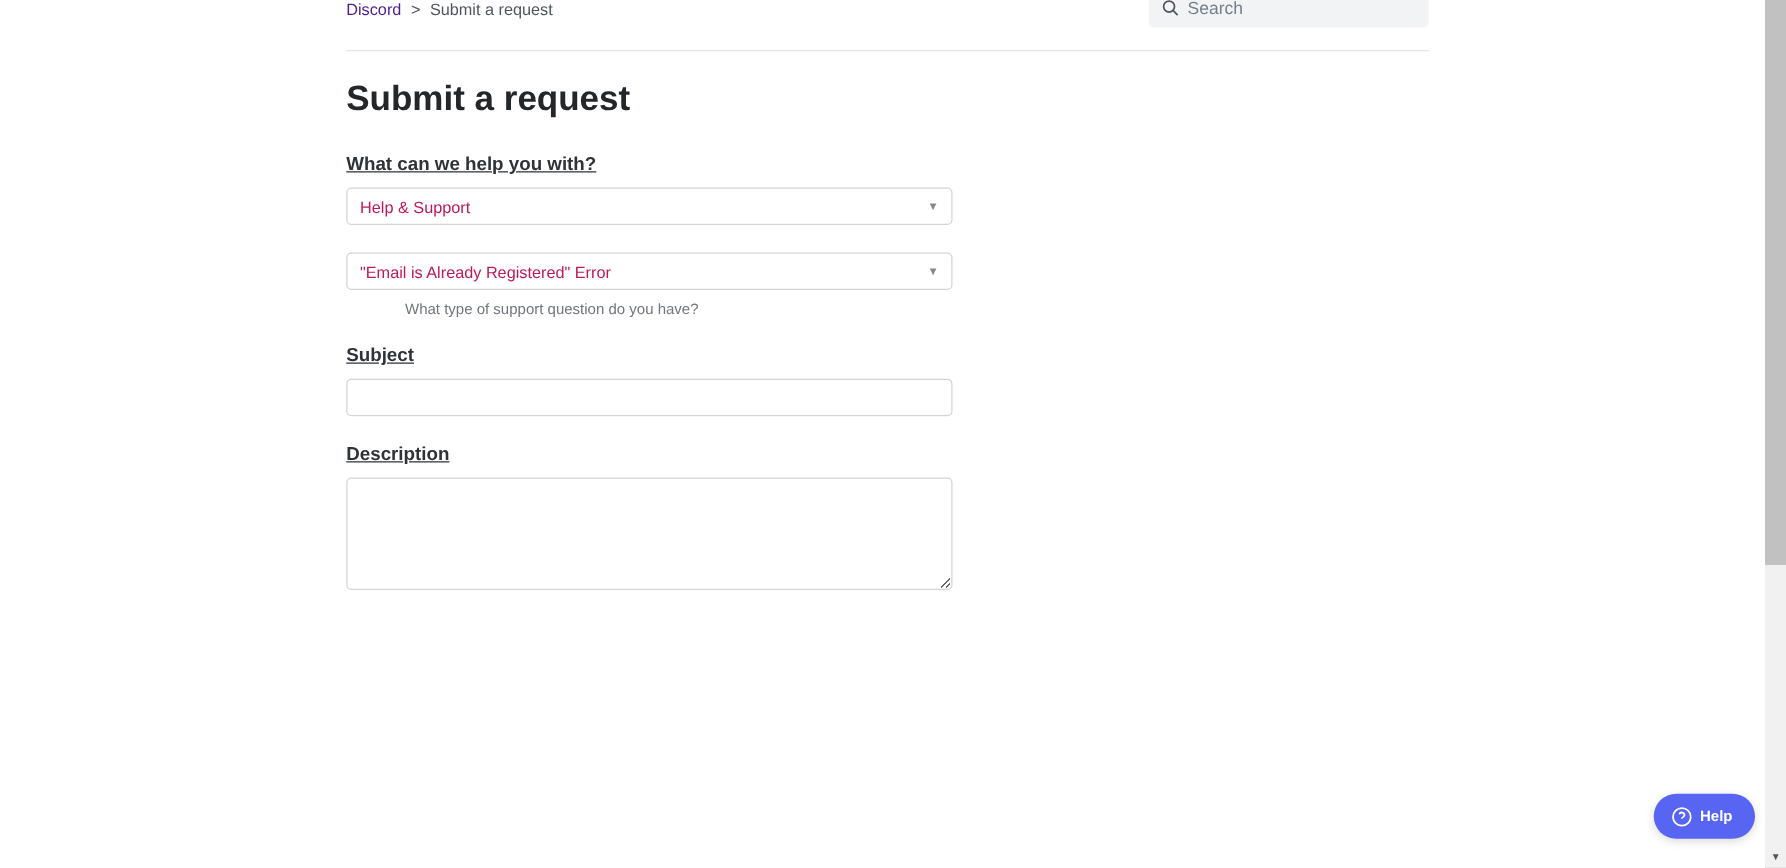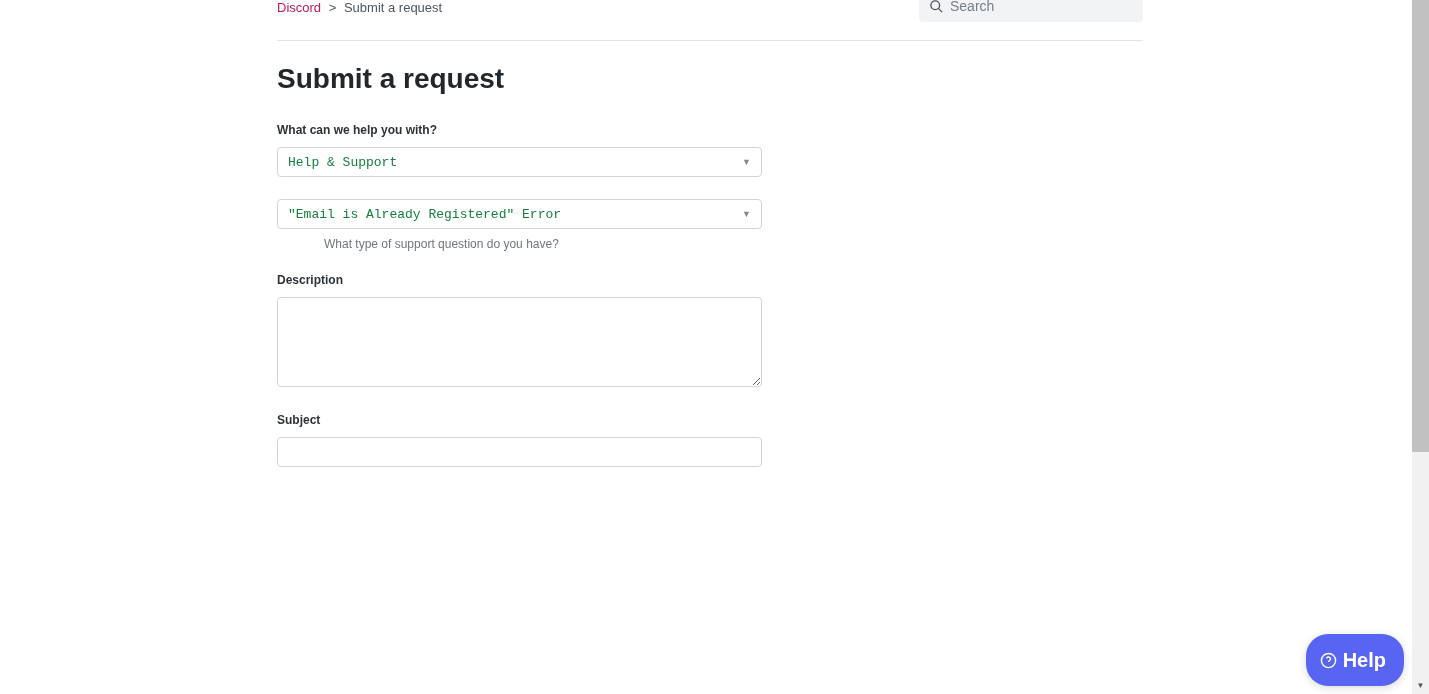--- a/index.html
+++ b/index.html
@@ -56,21 +56,21 @@
       padding-bottom: 18px;
       border-bottom: 1px solid #e3e5e8;
       margin-bottom: 22px;
     }
     .breadcrumb {
       font-size: 13px;
       color: #4f5660;
       padding-top: 0;
     }
     .breadcrumb a {
-      color: #be185d;
+      color: #4c1d95;
       text-decoration: none;
     }
     .breadcrumb .sep {
       margin: 0 4px;
       color: #4f5660;
     }
     .search-box {
       width: 224px;
       height: 32px;
       background: #f2f3f5;
@@ -102,24 +102,25 @@
       margin-bottom: 28px;
     }
     .form {
       width: 485px;
     }
     .form-group {
       margin-bottom: 22px;
     }
     .form-label {
       display: block;
-      font-size: 12px;
+      font-size: 15px;
       font-weight: 600;
       color: #2E3338;
       margin-bottom: 10px;
+      text-decoration: underline;
     }
     .optional {
       font-weight: 400;
       color: #747f8d;
     }
     .select-wrap {
       position: relative;
       border: 1px solid #d1d5da;
       border-radius: 4px;
       height: 30px;
@@ -132,22 +133,21 @@
     .select-wrap .caret {
       position: absolute;
       right: 10px;
       top: 50%;
       transform: translateY(-50%);
       font-size: 9px;
       color: #888;
     }
     .select-value {
       font-size: 13px;
-      color: #15803d;
-      font-family: Liberation Mono, monospace;
+      color: #be185d;
     }
     .text-input {
       width: 100%;
       height: 30px;
       border: 1px solid #d1d5da;
       border-radius: 4px;
       padding: 0 10px;
       font-size: 13px;
       outline: none;
     }
@@ -179,29 +179,29 @@
       color: #2E3338;
       cursor: pointer;
     }
     .attachment-box .addfile {
       color: #0067e0;
       margin-right: 4px;
     }
     .help-widget {
       position: fixed;
       right: 25px;
-      bottom: 8px;
+      bottom: 23px;
       background: #5865f2;
       color: #fff;
       border-radius: 22px;
-      height: 52px;
+      height: 36px;
       padding: 0 18px 0 14px;
       display: flex;
       align-items: center;
-      font-size: 20px;
+      font-size: 12px;
       font-weight: 700;
       cursor: pointer;
       box-shadow: 0 2px 8px rgba(0,0,0,0.15);
     }
     .help-widget svg {
       margin-right: 6px;
     }
   </style>
 </head>
 <body>
@@ -237,27 +237,27 @@
 
     <div class="form-group">
       <div class="select-wrap">
         <span class="select-value">"Email is Already Registered" Error</span>
         <span class="caret">▼</span>
       </div>
       <div class="hint">What type of support question do you have?</div>
     </div>
 
     <div class="form-group">
+      <label class="form-label">Subject</label>
+      <input class="text-input" type="text" value="" style="">
+    </div>
+
+    <div class="form-group">
       <label class="form-label">Description</label>
       <textarea class="textarea" style=""></textarea>
-    </div>
-
-    <div class="form-group">
-      <label class="form-label">Subject</label>
-      <input class="text-input" type="text" value="" style="">
     </div>
 
 
   </div>
 </div>
 
 <div class="help-widget">
   <svg width="17" height="17" viewBox="0 0 24 24" fill="none" stroke="#ffffff" stroke-width="2">
     <circle cx="12" cy="12" r="10"></circle>
     <path d="M9.1 9a3 3 0 0 1 5.8 1c0 2-3 2.5-3 4"></path>

